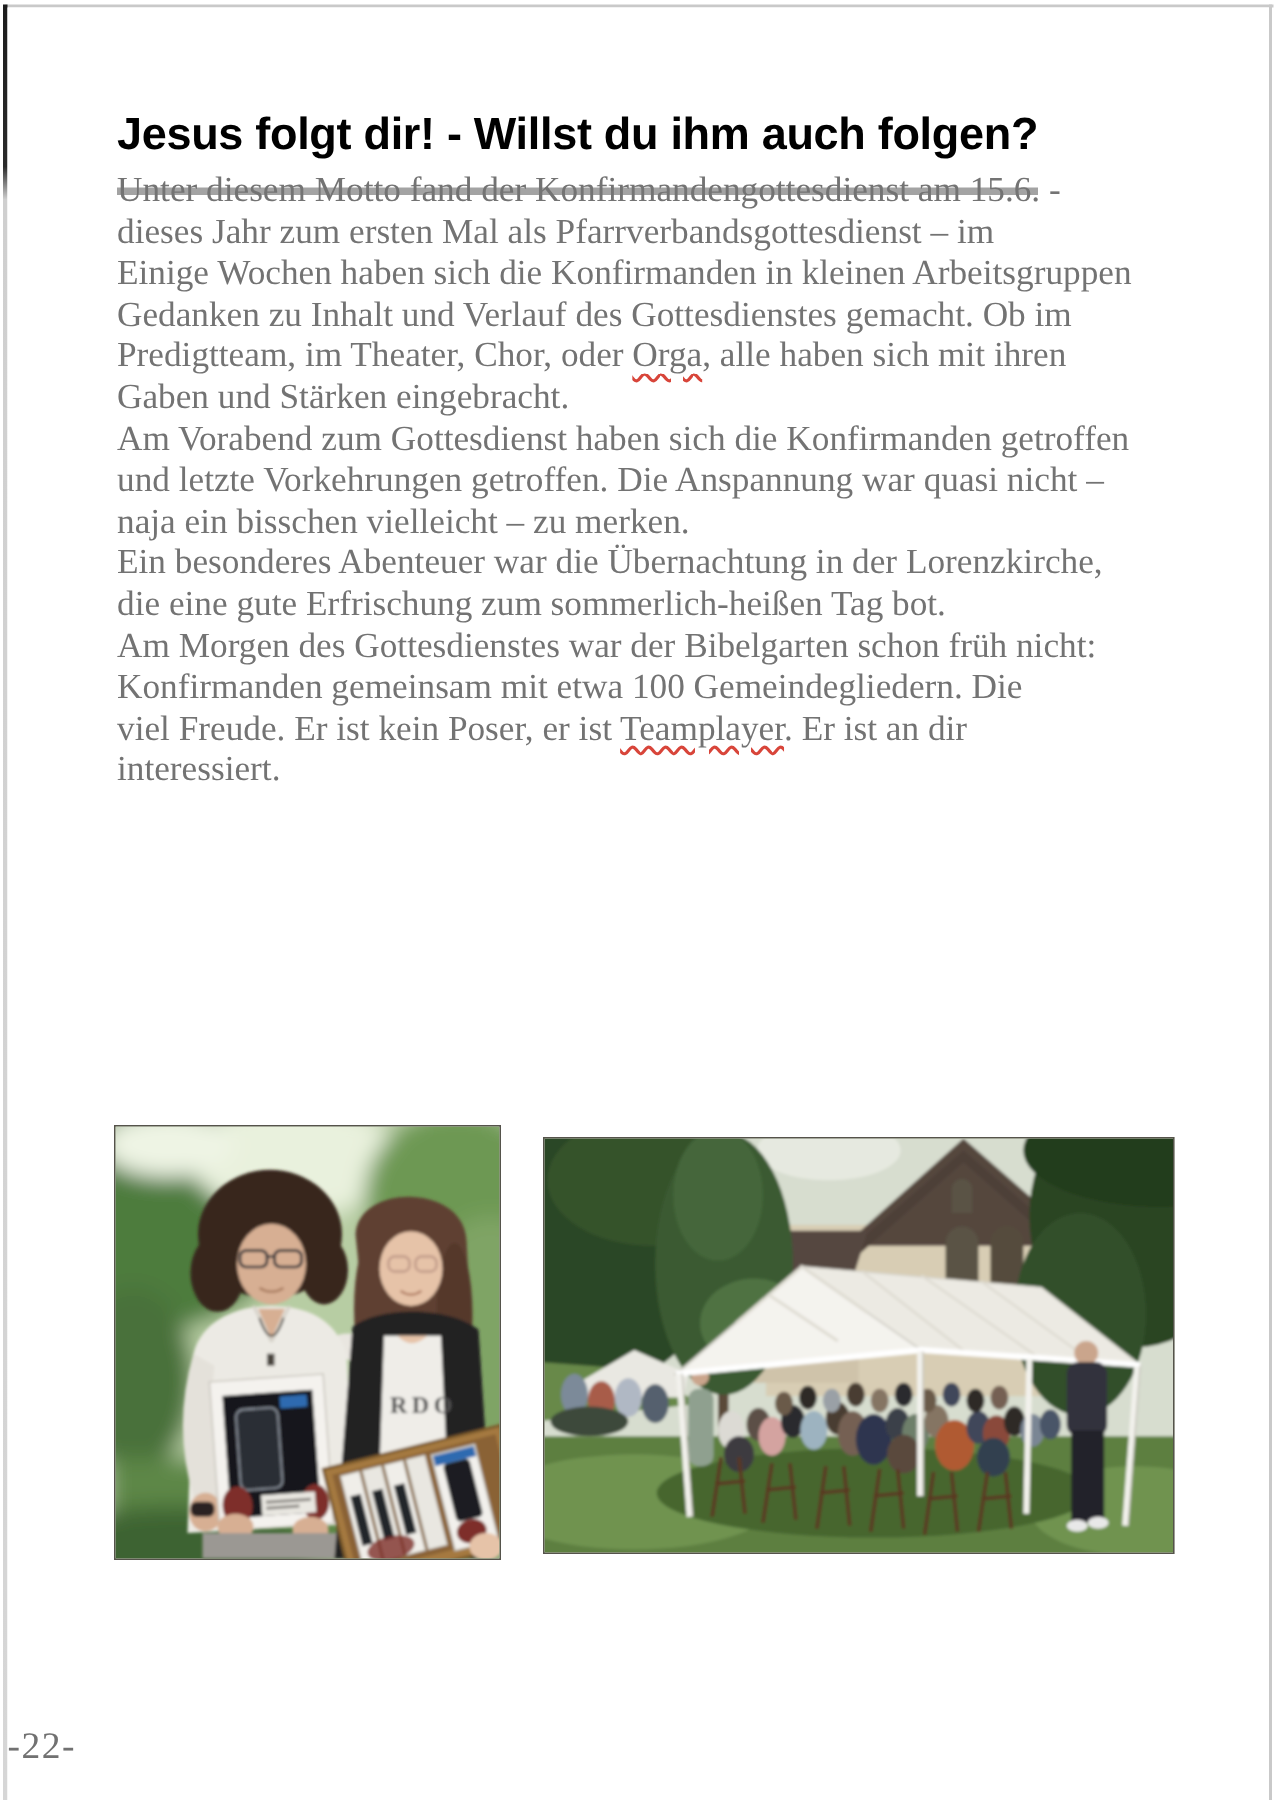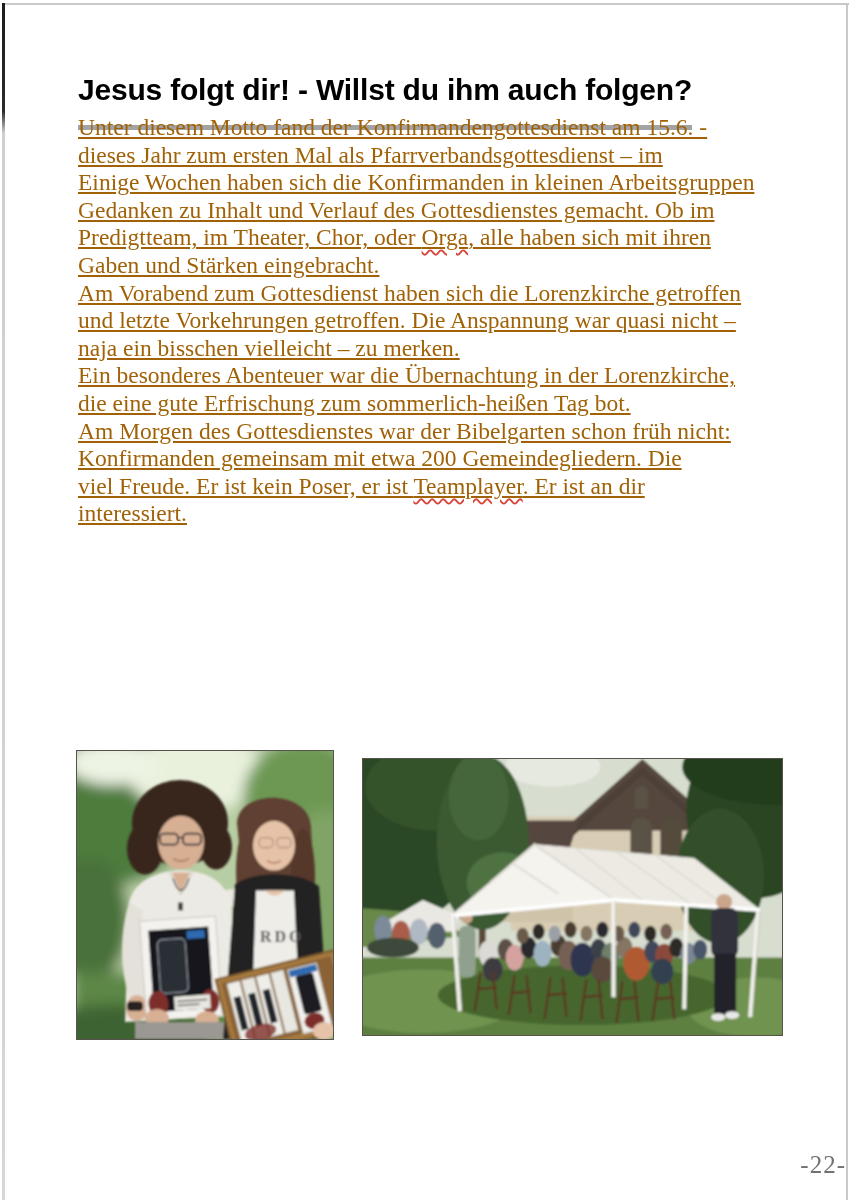--- a/index.html
+++ b/index.html
@@ -10,34 +10,34 @@
   .edge-top{position:absolute;left:3px;top:3px;right:7px;height:2px;background:#c9c9c9;}
   .edge-right{position:absolute;right:8px;top:3px;bottom:0;width:2px;background:#c9c9c9;}
   .edge-left{position:absolute;left:2px;top:3px;bottom:0;width:3px;
              background:linear-gradient(to bottom,#1c1c1c 0,#2a2a2a 108px,#cfcfcf 130px,#d6d6d6 100%);}
   .page{position:absolute;left:5px;top:5px;width:841px;height:1195px;background:#ffffff;}
 
   .title{position:absolute;left:73px;top:68px;margin:0;font-family:"Liberation Sans",sans-serif;
          font-weight:bold;font-size:30px;color:#000;letter-spacing:-0.2px;white-space:nowrap;}
   .title .title-inner{display:inline-block;border-bottom:5px solid #a3a3a3;padding-bottom:19px;line-height:1.1;}
 
-  .body-text{position:absolute;left:73px;top:109px;width:740px;color:#a16207;
-             font-size:23.5px;line-height:27.6px;text-decoration:underline;}
+  .body-text{position:absolute;left:73px;top:109px;width:740px;color:#737373;
+             font-size:23.5px;line-height:27.6px;}
   .line{white-space:nowrap;}
   .misspelled{text-decoration:underline;text-decoration-style:wavy;
               text-decoration-color:#d8453a;text-decoration-thickness:1.5px;
               text-underline-offset:4px;}
 
   .photo{position:absolute;border:1px solid #55534b;box-sizing:border-box;
          overflow:hidden;background:#cfd8c2;}
   .photo svg{display:block;width:100%;height:100%;}
   .photo-left{left:71px;top:745px;width:258px;height:290px;}
   .photo-right{left:357px;top:753px;width:421px;height:278px;}
 
-  .pagenum{position:absolute;left:0;top:1146px;width:841px;text-align:right;
+  .pagenum{position:absolute;left:0;top:1146px;width:841px;text-align:left;
            color:#717171;font-size:25px;letter-spacing:1px;}
 </style>
 </head>
 <body>
 
 <div class="viewport">
   <div class="edge-top"></div>
   <div class="edge-right"></div>
   <div class="edge-left"></div>
 
@@ -50,31 +50,31 @@
           <div class="line">Unter diesem Motto fand der Konfirmandengottesdienst am 15.6. -</div>
           <div class="line">dieses Jahr zum ersten Mal als Pfarrverbandsgottesdienst – im</div>
         </div>
         <div>
           <div class="line">Einige Wochen haben sich die Konfirmanden in kleinen Arbeitsgruppen</div>
           <div class="line">Gedanken zu Inhalt und Verlauf des Gottesdienstes gemacht. Ob im</div>
           <div class="line">Predigtteam, im Theater, Chor, oder <span class="misspelled">Orga</span>, alle haben sich mit ihren</div>
           <div class="line">Gaben und Stärken eingebracht.</div>
         </div>
         <div>
-          <div class="line">Am Vorabend zum Gottesdienst haben sich die Lorenzkirche getroffen</div>
+          <div class="line">Am Vorabend zum Gottesdienst haben sich die Konfirmanden getroffen</div>
           <div class="line">und letzte Vorkehrungen getroffen. Die Anspannung war quasi nicht –</div>
           <div class="line">naja ein bisschen vielleicht – zu merken.</div>
         </div>
         <div>
           <div class="line">Ein besonderes Abenteuer war die Übernachtung in der Lorenzkirche,</div>
           <div class="line">die eine gute Erfrischung zum sommerlich-heißen Tag bot.</div>
         </div>
         <div>
           <div class="line">Am Morgen des Gottesdienstes war der Bibelgarten schon früh nicht:</div>
-          <div class="line">Konfirmanden gemeinsam mit etwa 200 Gemeindegliedern. Die</div>
+          <div class="line">Konfirmanden gemeinsam mit etwa 100 Gemeindegliedern. Die</div>
           <div class="line">viel Freude. Er ist kein Poser, er ist <span class="misspelled">Teamplayer</span>. Er ist an dir</div>
           <div class="line">interessiert.</div>
         </div>
       </div>
 
     <figure class="photo photo-left" style="margin:0;" aria-label="Zwei Konfirmandinnen mit Flyern im Garten">
       <svg viewBox="0 0 256 289" preserveAspectRatio="none">
         <defs>
           <filter id="b1big" x="-30%" y="-30%" width="160%" height="160%">
               <feGaussianBlur stdDeviation="7"></feGaussianBlur>

